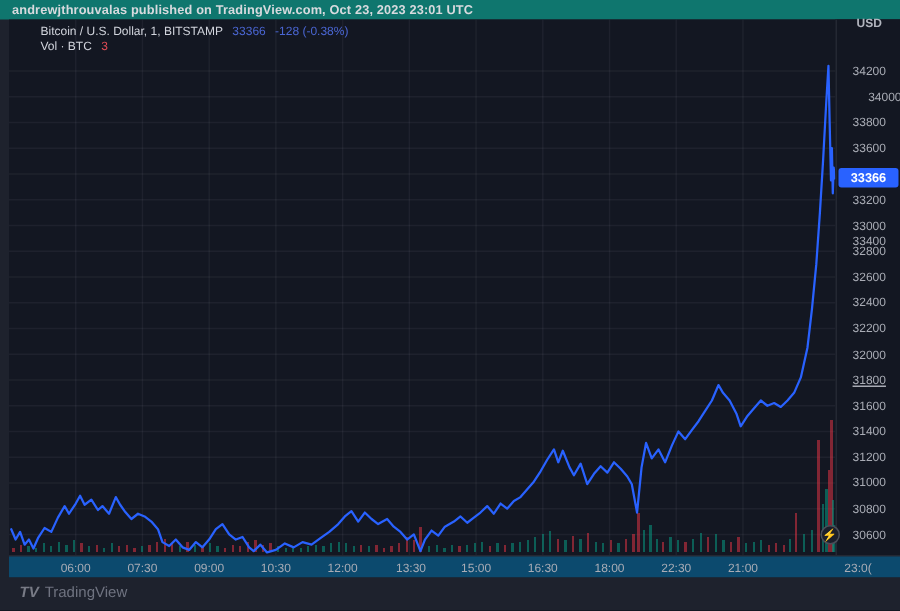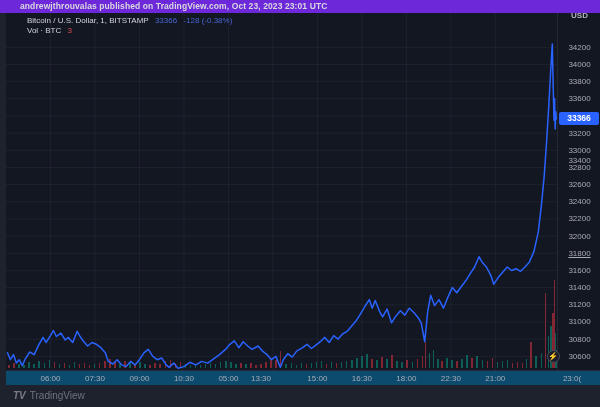--- a/index.html
+++ b/index.html
@@ -6,22 +6,22 @@
   html,body { background:#10131c; }
   #stage {
     position:relative; width:600px; height:407px; overflow:hidden;
     background:#1e222d;
     font-family:"Liberation Sans", sans-serif;
     -webkit-font-smoothing:antialiased;
   }
   
   #banner {
     position:absolute; left:0; top:0; width:600px; height:13px;
-    background:#6d28d9; color:#d8dade; font-size:8.5px; font-weight:700;
-    line-height:13px; padding-left:20px; letter-spacing:.1px;
+    background:#0f766e; color:#d8dade; font-size:8.5px; font-weight:700;
+    line-height:13px; padding-left:8px; letter-spacing:.1px;
   }
   
   #panel {
     position:absolute; left:6px; top:13px; width:594px; height:372px;
     background:#131722;
   }
   #plot-svg { position:absolute; left:0; top:0; }
   
   #legend { position:absolute; left:21px; top:3px; color:#d1d4dc; font-size:8px; }
   #legend .row { height:10px; line-height:10px; white-space:nowrap; }
@@ -244,21 +244,21 @@
         <span>Vol · BTC</span><span class="sep"></span>
         <span class="val-red">3</span>
       </div>
     </div>
 
     <div id="price-axis">
       <div id="usd-label">USD</div>
       <div id="last-price-tag" style="top: 99.3986px;">33366</div>
       <div id="bolt-icon">⚡</div>
     <div class="p-tick" style="top: 29.8269px;">34200</div>
-        <div class="p-tick" style="top: 46.9904px;">34000</div>
+        <div class="p-tick" style="top: 46.9904px; text-align: right;">34000</div>
         <div class="p-tick" style="top: 64.1538px;">33800</div>
         <div class="p-tick" style="top: 81.3173px;">33600</div>
         <div class="p-tick" style="top: 98.4808px; margin-top: 45px;">33400</div>
         <div class="p-tick" style="top: 115.644px;">33200</div>
         <div class="p-tick" style="top: 132.808px;">33000</div>
         <div class="p-tick" style="top: 149.971px;">32800</div>
         <div class="p-tick" style="top: 167.135px;">32600</div>
         <div class="p-tick" style="top: 184.298px;">32400</div>
         <div class="p-tick" style="top: 201.462px;">32200</div>
         <div class="p-tick" style="top: 218.625px;">32000</div>
@@ -269,22 +269,22 @@
         <div class="p-tick" style="top: 304.442px;">31000</div>
         <div class="p-tick" style="top: 321.606px;">30800</div>
         <div class="p-tick" style="top: 338.769px;">30600</div>
       </div>
 
     <div id="time-axis">
         <div class="t-tick" style="left: 44.4833px;">06:00</div>
         <div class="t-tick" style="left: 88.9666px;">07:30</div>
         <div class="t-tick" style="left: 133.45px;">09:00</div>
         <div class="t-tick" style="left: 177.933px;">10:30</div>
-        <div class="t-tick" style="left: 222.417px;">05:00</div>
-        <div class="t-tick" style="left: 255px;">13:30</div>
+        <div class="t-tick" style="left: 222.417px;">12:00</div>
+        <div class="t-tick" style="left: 268px;">13:30</div>
         <div class="t-tick" style="left: 311.383px;">15:00</div>
         <div class="t-tick" style="left: 355.867px;">16:30</div>
         <div class="t-tick" style="left: 400.35px;">18:00</div>
         <div class="t-tick" style="left: 444.833px;">22:30</div>
         <div class="t-tick" style="left: 489.316px;">21:00</div>
         <div class="t-tick" style="left: 566px;">23:0(</div>
       </div>
   </div>
 
   <div id="footer">

